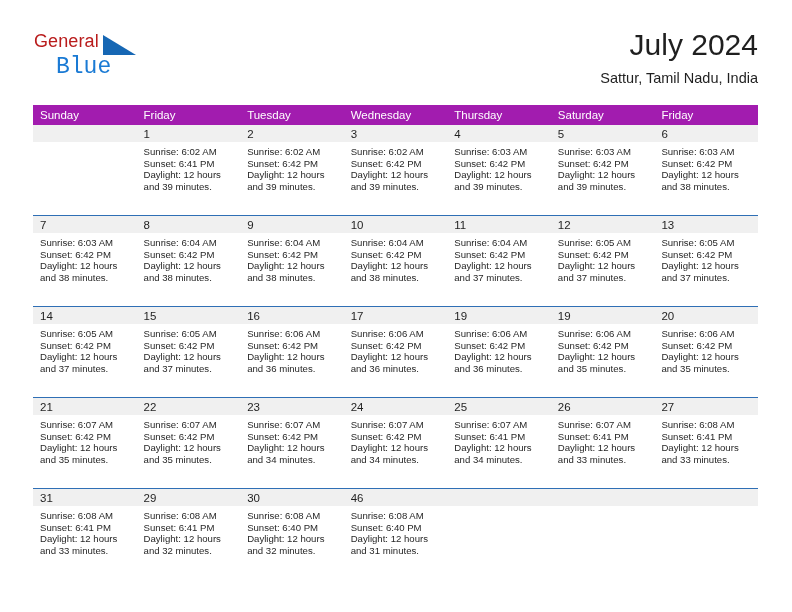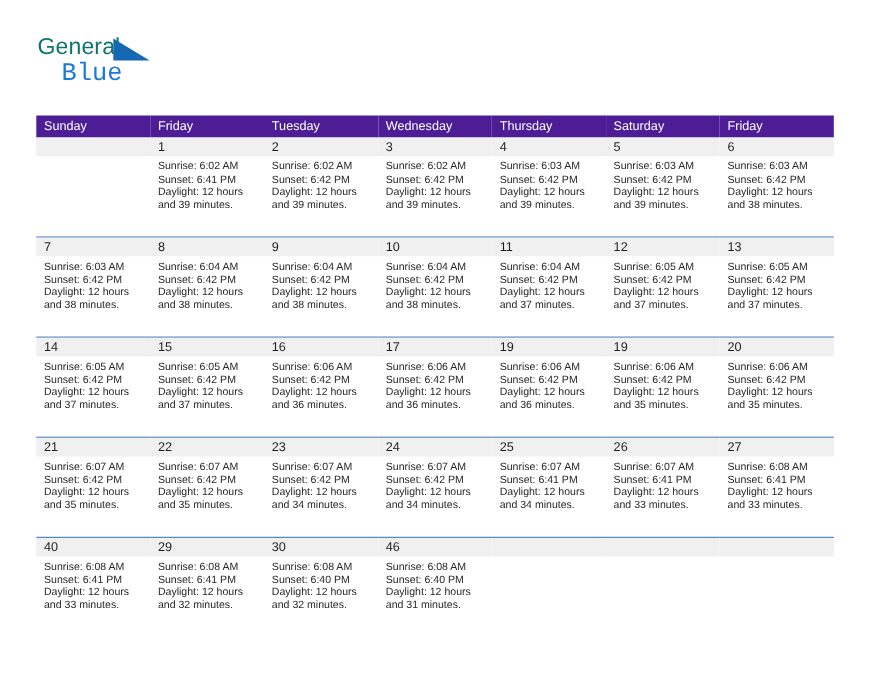--- a/index.html
+++ b/index.html
@@ -40,23 +40,23 @@
     line-height: 1;
   }
   .brand-row1 {
     position: relative;
     height: 26px;
   }
   .brand-general {
     position: absolute;
     left: 0;
     top: 0;
-    font-size: 21px;
+    font-size: 18px;
     letter-spacing: 0.1px;
-    color: #0f766e;
+    color: #b91c1c;
     font-family: "Liberation Sans", sans-serif;
   }
   .brand-triangle {
     position: absolute;
     left: 69px;
     top: 3px;
     width: 0;
     height: 0;
     border-left: 33px solid #1667b4;
     border-top: 20px solid transparent;
@@ -95,21 +95,21 @@
   .calendar {
     position: absolute;
     left: 33px;
     top: 105px;
     width: 725px;
     border-collapse: collapse;
     table-layout: fixed;
   }
 
   .calendar th {
-    background: #4c1d95;
+    background: #a21caf;
     color: #ffffff;
     font-size: 11.5px;
     font-weight: 400;
     text-align: left;
     padding: 4px 0 4px 7px;
     height: 17px;
     border: none;
     box-sizing: border-box;
     margin-top: 29px;
   }
@@ -162,20 +162,24 @@
   <div class="header">
 
     <div class="brand">
       <div class="brand-row1">
         <span class="brand-general">General</span>
         <span class="brand-triangle"></span>
       </div>
       <span class="brand-blue">Blue</span>
     </div>
 
+    <div class="title-block">
+      <div class="cal-title">July 2024</div>
+      <div class="cal-subtitle">Sattur, Tamil Nadu, India</div>
+    </div>
 
   </div>
 
   <table class="calendar">
     <thead>
       <tr>
         <th>Sunday</th>
         <th>Friday</th>
         <th>Tuesday</th>
         <th>Wednesday</th>
@@ -549,21 +553,21 @@
                 <div>Daylight: 12 hours</div>
                 <div>and 33 minutes.</div>
               </div>
             </div>
           </td>
         </tr>
         <tr class="week-row">
           <td>
             <div class="cell-inner">
               <div class="daynum-band">
-                <div class="daynum">40</div>
+                <div class="daynum">31</div>
               </div>
               <div class="cell-body">
                 <div>Sunrise: 6:08 AM</div>
                 <div>Sunset: 6:41 PM</div>
                 <div>Daylight: 12 hours</div>
                 <div>and 33 minutes.</div>
               </div>
             </div>
           </td>
           <td>

